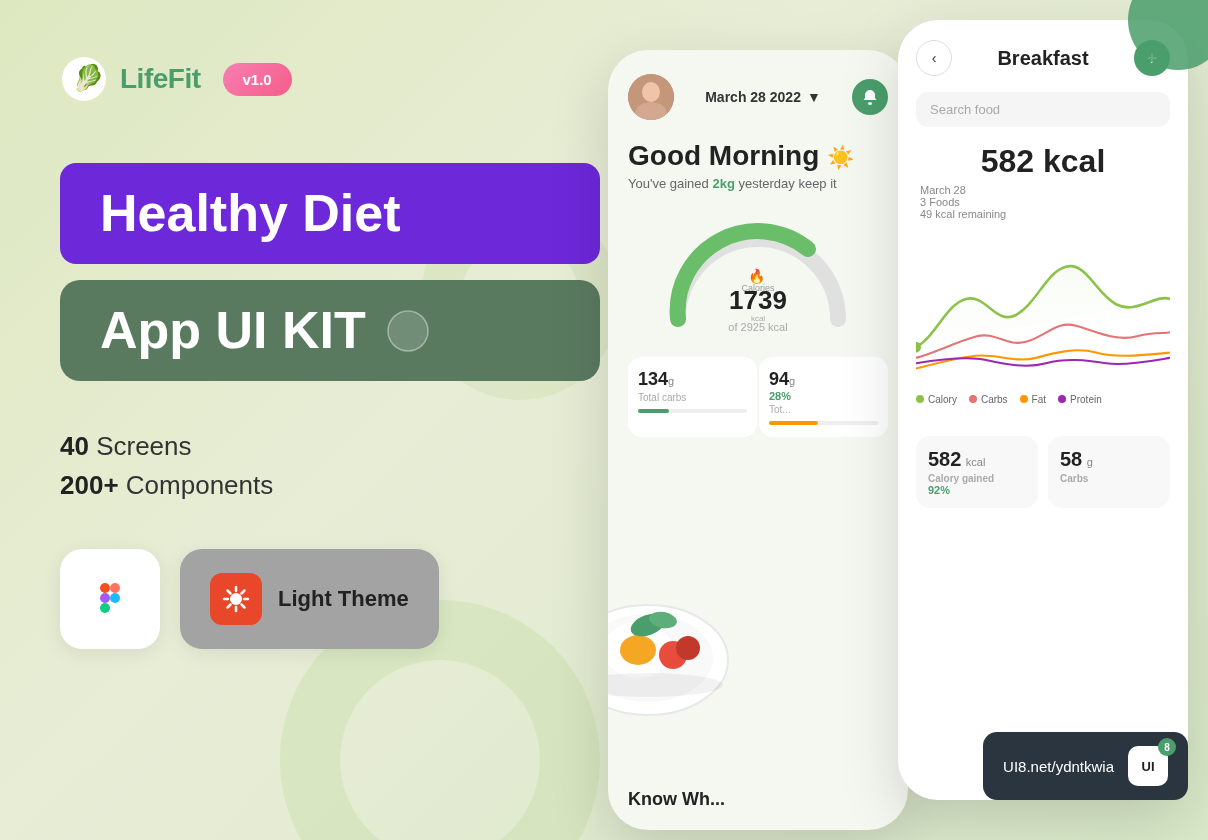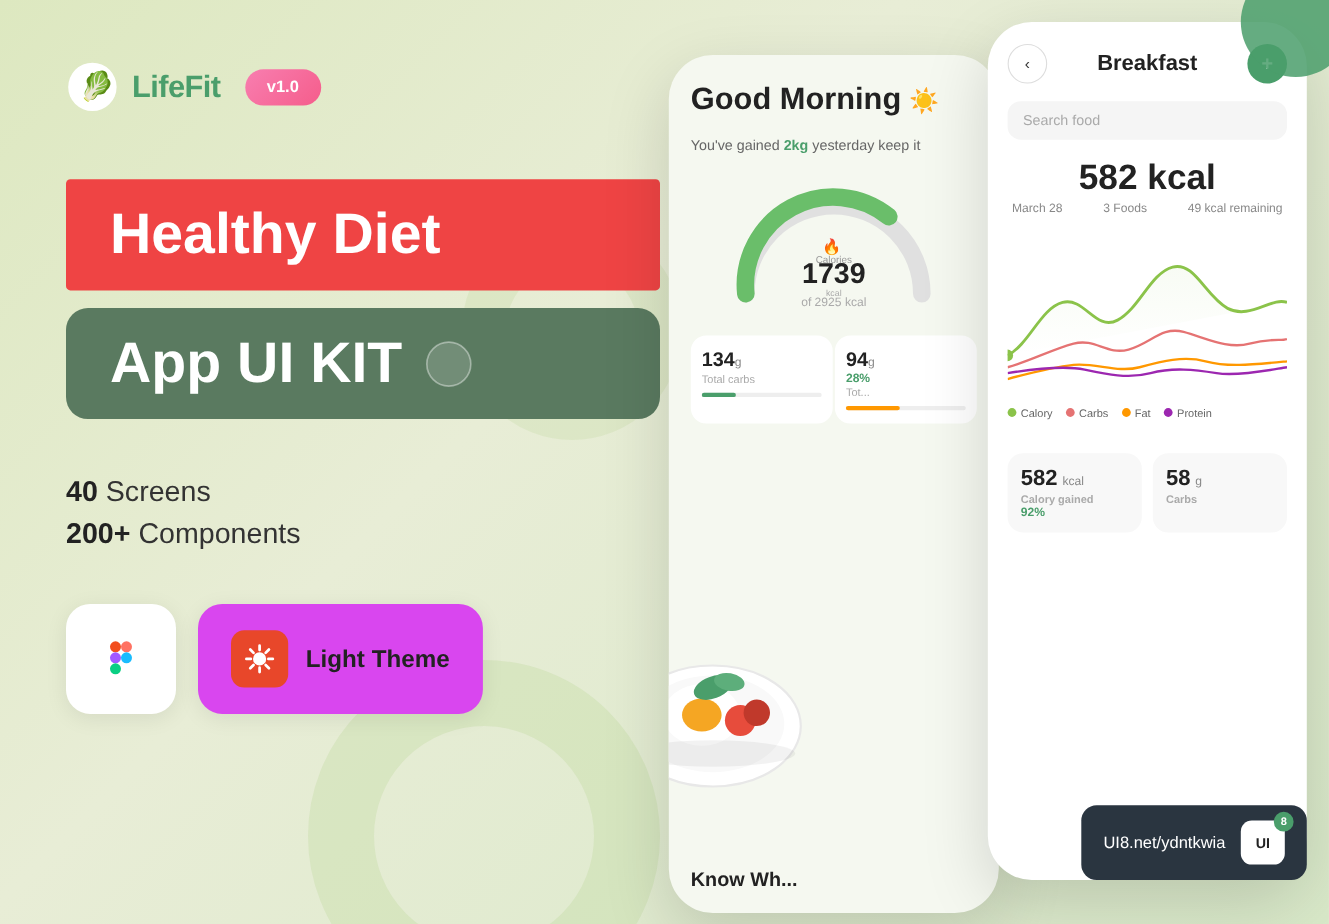--- a/index.html
+++ b/index.html
@@ -74,22 +74,22 @@
       background: linear-gradient(135deg, #f87eb0 0%, #f55d8b 100%);
       color: white;
       font-size: 15px;
       font-weight: 700;
       padding: 8px 20px;
       border-radius: 50px;
       margin-left: 10px;
     }
 
     .headline-box-1 {
-      background: #ef4444;
-      border-radius: 4px;
+      background: #6d28d9;
+      border-radius: 16px;
       padding: 22px 40px;
       margin-top: 60px;
       display: inline-block;
     }
 
     .headline-text-1 {
       font-size: 52px;
       font-weight: 800;
       color: white;
       line-height: 1.1;
@@ -147,21 +147,21 @@
       height: 100px;
       background: white;
       border-radius: 22px;
       display: flex;
       align-items: center;
       justify-content: center;
       box-shadow: 0 4px 20px rgba(0,0,0,0.08);
     }
 
     .light-theme-badge {
-      background: #d946ef;
+      background: #a3a3a3;
       border-radius: 22px;
       padding: 0 30px;
       height: 100px;
       display: flex;
       align-items: center;
       gap: 16px;
       box-shadow: 0 4px 20px rgba(0,0,0,0.08);
     }
 
     .sun-icon-wrap {
@@ -230,21 +230,21 @@
       gap: 6px;
       font-size: 14px;
       font-weight: 600;
       color: #333;
     }
 
     .greeting {
       font-size: 28px;
       font-weight: 800;
       color: #222;
-      margin-bottom: 18px;
+      margin-bottom: 4px;
     }
 
     .greeting-sun {
       font-size: 22px;
     }
 
     .subtext {
       font-size: 13px;
       color: #666;
       margin-bottom: 28px;
@@ -397,25 +397,25 @@
     .kcal-big {
       text-align: center;
       font-size: 32px;
       font-weight: 800;
       color: #222;
       margin-bottom: 4px;
     }
 
     .kcal-meta {
       display: flex;
-      justify-content: space-between;
       font-size: 11px;
       color: #888;
       margin-bottom: 20px;
       padding: 0 4px;
+      flex-direction: column;
     }
 
     
     .chart-area {
       height: 180px;
       position: relative;
       margin-bottom: 12px;
     }
 
     .chart-svg {
@@ -595,20 +595,39 @@
       <span class="light-theme-text">Light Theme</span>
     </div>
   </div>
 </div>
 
 <div class="phones-area">
 
   <div class="phone-main">
     <div class="phone-main-content">
 
+      <div class="phone-header">
+        <div class="avatar">
+          <svg width="46" height="46" viewBox="0 0 46 46">
+            <circle cx="23" cy="23" r="23" fill="#c4967a"></circle>
+            <ellipse cx="23" cy="18" rx="9" ry="10" fill="#f0c4a8"></ellipse>
+            <ellipse cx="23" cy="40" rx="16" ry="12" fill="#d4a890"></ellipse>
+          </svg>
+        </div>
+        <div class="date-row">
+          <span>March 28 2022</span>
+          <span>▼</span>
+        </div>
+        <div style="width:36px;height:36px;background:#4a9e6b;border-radius:50%;display:flex;align-items:center;justify-content:center;">
+          <svg width="18" height="18" viewBox="0 0 18 18" fill="white">
+            <path d="M9 2a5 5 0 00-5 5v3l-1.5 2h13L14 10V7a5 5 0 00-5-5z"></path>
+            <ellipse cx="9" cy="15.5" rx="2" ry="1.5" fill="white"></ellipse>
+          </svg>
+        </div>
+      </div>
 
       <div class="greeting">
         <span>Good Morning</span>
         <span class="greeting-sun"> ☀️</span>
       </div>
       <div class="subtext">
         <span>You've gained </span><span class="highlight-green">2kg</span><span> yesterday keep it</span>
       </div>
 
       <div class="gauge-container">

